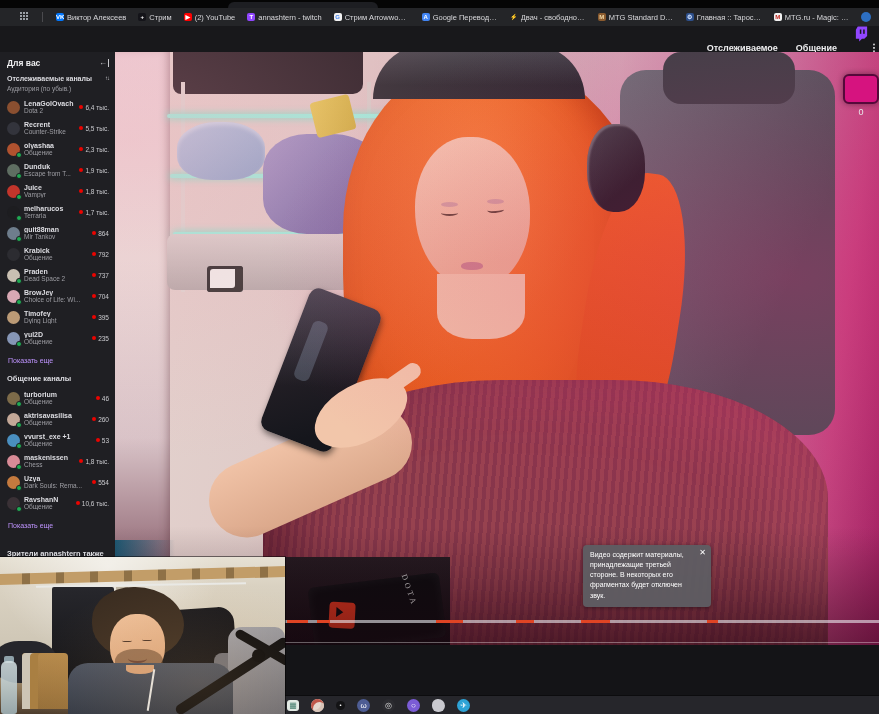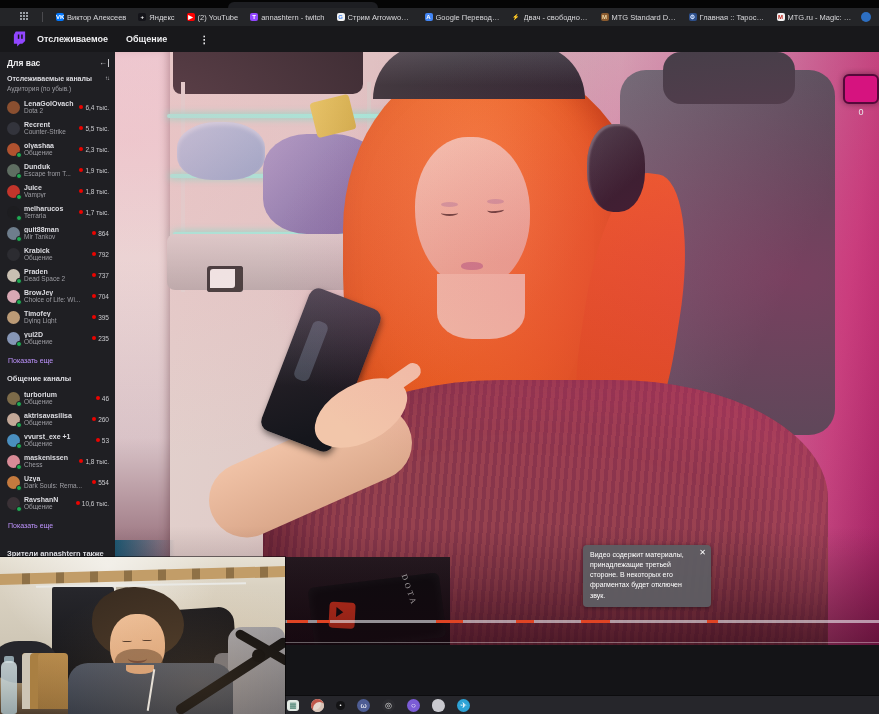--- a/index.html
+++ b/index.html
@@ -14,21 +14,21 @@
   .apps-grid { width:10px; height:10px; display:grid; grid-template-columns:repeat(3,2px); grid-template-rows:repeat(3,2px); gap:1px; margin:0 4px 0 14px; }
   .apps-grid i { background:#9aa0a6; }
   .bm-divider { width:1px; height:10px; background:#4a4a4e; margin:0 4px; }
   .bm-list { display:flex; align-items:center; gap:2px; flex:1; min-width:0; overflow:hidden; }
   .bm { display:flex; align-items:center; gap:3px; padding:1px 5px; border-radius:6px; max-width:86px; flex:0 0 auto; }
   .bm-ic { width:8px; height:8px; border-radius:2px; font-size:6px; line-height:8px; text-align:center; font-weight:bold; flex:0 0 auto; overflow:hidden; }
   .bm-label { font-size:7.5px; color:#d9d9dc; white-space:nowrap; overflow:hidden; text-overflow:ellipsis; }
   .bm-right-ic { width:10px; height:10px; border-radius:50%; margin-right:2px; flex:0 0 auto; }
 
   
-  .tw-header { position:absolute; left:0; top:26px; width:879px; height:26px; background:#18181b; display:flex; align-items:center; box-shadow:0 1px 0 rgba(0,0,0,.4); }
+  .tw-header { position:absolute; left:0; top:26px; width:879px; height:26px; background:#18181b; display:flex; align-items:flex-end; box-shadow:0 1px 0 rgba(0,0,0,.4);flex-direction:column; }
   .tw-logo { margin:0 10px 0 12px; display:flex; }
   .tw-nav { display:flex; align-items:center; gap:18px; }
   .tw-nav-item { font-size:9px; font-weight:bold; color:#efeff1; cursor:pointer; }
   .tw-more { color:#efeff1; font-size:10px; font-weight:bold; margin-left:14px; letter-spacing:0; }
   .tw-search { position:absolute; left:580px; top:4px; display:flex; }
   .tw-search input { width:160px; height:17px; background:#0e0e10; border:1px solid #57575d; border-right:none; border-radius:3px 0 0 3px; color:#dedee3; font-size:7.5px; padding:0 6px; font-family:"Liberation Sans",sans-serif; }
   .tw-search input::placeholder { color:#8e8e96; }
   .tw-search-btn { width:22px; height:17px; background:#36363d; border:none; border-radius:0 3px 3px 0; display:flex; align-items:center; justify-content:center; cursor:pointer; }
 
   
@@ -168,21 +168,21 @@
       </div>
     <div class="bm-divider"></div>
     <div class="bm-list">
 
     <div class="bm">
           <span class="bm-ic" style="background: rgb(0, 119, 255); color: rgb(255, 255, 255);">VK</span>
           <span class="bm-label">Виктор Алексеев</span>
         </div>
         <div class="bm">
           <span class="bm-ic" style="background: rgb(20, 20, 25); color: rgb(255, 255, 255);">+</span>
-          <span class="bm-label">Яндекс</span>
+          <span class="bm-label">Стрим</span>
         </div>
         <div class="bm">
           <span class="bm-ic" style="background: rgb(255, 0, 0); color: rgb(255, 255, 255);">▶</span>
           <span class="bm-label">(2) YouTube</span>
         </div>
         <div class="bm">
           <span class="bm-ic" style="background: rgb(145, 70, 255); color: rgb(255, 255, 255);">T</span>
           <span class="bm-label">annashtern - twitch</span>
         </div>
         <div class="bm">

